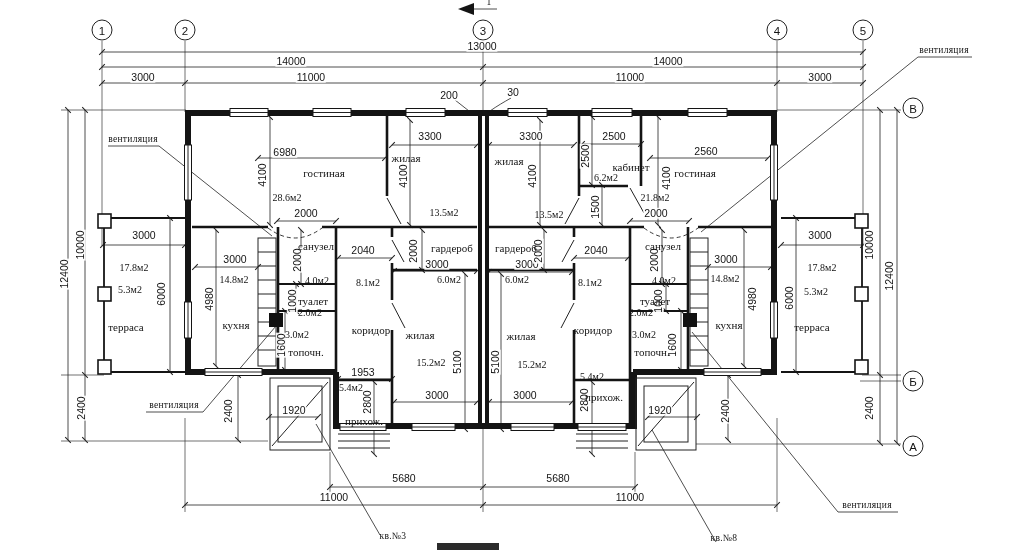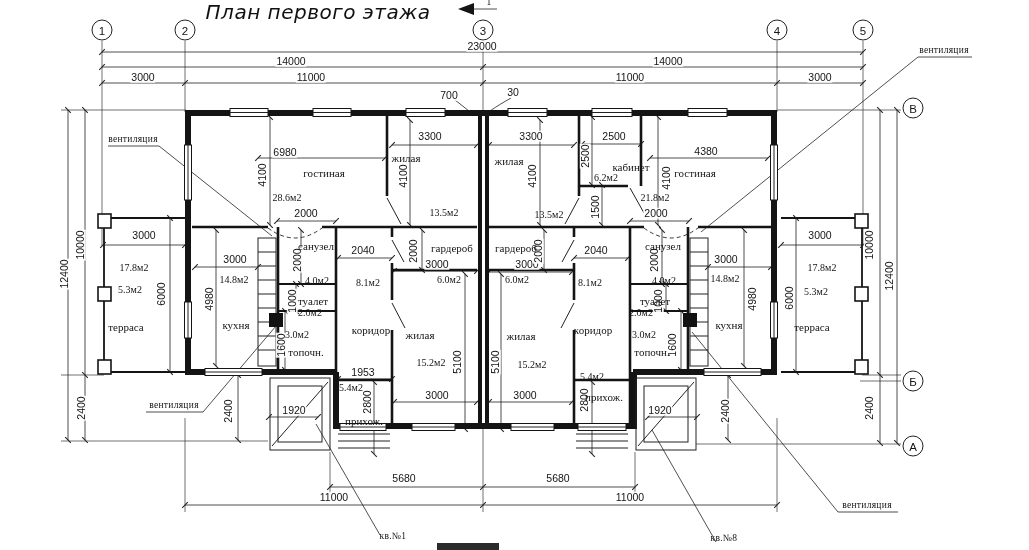--- a/index.html
+++ b/index.html
@@ -250,39 +250,38 @@
     <path class="w1" d="M392,240 L404,262"></path>
     <path class="w1" d="M392,303 L405,328"></path>
     <path class="w1" d="M574,240 L562,262"></path>
     <path class="w1" d="M574,303 L561,328"></path>
     <path class="w1" d="M630,188 L644,213"></path>
   </g>
 
   <rect x="437" y="543" width="62" height="7" fill="#2b2b2b"></rect>
 </svg>
 
-<div class="title">План первого этажа</div>
 
 <div id="labels">
       <span class="lab bubble" style="left: 102px; top: 30px;">1</span>
       <span class="lab bubble" style="left: 185px; top: 30px;">2</span>
       <span class="lab bubble" style="left: 483px; top: 30px;">3</span>
       <span class="lab bubble" style="left: 777px; top: 30px;">4</span>
       <span class="lab bubble" style="left: 863px; top: 30px;">5</span>
       <span class="lab bubble" style="left: 913px; top: 108px;">В</span>
       <span class="lab bubble" style="left: 913px; top: 381px;">Б</span>
       <span class="lab bubble" style="left: 913px; top: 446px;">А</span>
-      <span class="lab dlab" style="left: 482px; top: 46px;">23000</span>
+      <span class="lab dlab" style="left: 482px; top: 46px;">13000</span>
       <span class="lab dlab" style="left: 291px; top: 61px;">14000</span>
       <span class="lab dlab" style="left: 668px; top: 61px;">14000</span>
       <span class="lab dlab" style="left: 143px; top: 77px;">3000</span>
       <span class="lab dlab" style="left: 311px; top: 77px;">11000</span>
       <span class="lab dlab" style="left: 630px; top: 77px;">11000</span>
       <span class="lab dlab" style="left: 820px; top: 77px;">3000</span>
-      <span class="lab dlab" style="left: 449px; top: 95px;">700</span>
+      <span class="lab dlab" style="left: 449px; top: 95px;">200</span>
       <span class="lab dlab" style="left: 513px; top: 92px;">30</span>
       <span class="lab dlab" style="left: 64px; top: 274px; transform: translate(-50%, -50%) rotate(-90deg);">12400</span>
       <span class="lab dlab" style="left: 80px; top: 245px; transform: translate(-50%, -50%) rotate(-90deg);">10000</span>
       <span class="lab dlab" style="left: 81px; top: 408px; transform: translate(-50%, -50%) rotate(-90deg);">2400</span>
       <span class="lab dlab" style="left: 869px; top: 245px; transform: translate(-50%, -50%) rotate(-90deg);">10000</span>
       <span class="lab dlab" style="left: 869px; top: 408px; transform: translate(-50%, -50%) rotate(-90deg);">2400</span>
       <span class="lab dlab" style="left: 889px; top: 276px; transform: translate(-50%, -50%) rotate(-90deg);">12400</span>
       <span class="lab dlab" style="left: 404px; top: 478px;">5680</span>
       <span class="lab dlab" style="left: 558px; top: 478px;">5680</span>
       <span class="lab dlab" style="left: 334px; top: 497px;">11000</span>
@@ -306,21 +305,21 @@
       <span class="lab dlab" style="left: 367px; top: 402px; transform: translate(-50%, -50%) rotate(-90deg);">2800</span>
       <span class="lab dlab" style="left: 294px; top: 410px;">1920</span>
       <span class="lab dlab" style="left: 228px; top: 411px; transform: translate(-50%, -50%) rotate(-90deg);">2400</span>
       <span class="lab dlab" style="left: 144px; top: 235px;">3000</span>
       <span class="lab dlab" style="left: 161px; top: 294px; transform: translate(-50%, -50%) rotate(-90deg);">6000</span>
       <span class="lab dlab" style="left: 531px; top: 136px;">3300</span>
       <span class="lab dlab" style="left: 532px; top: 176px; transform: translate(-50%, -50%) rotate(-90deg);">4100</span>
       <span class="lab dlab" style="left: 614px; top: 136px;">2500</span>
       <span class="lab dlab" style="left: 585px; top: 156px; transform: translate(-50%, -50%) rotate(-90deg);">2500</span>
       <span class="lab dlab" style="left: 595px; top: 207px; transform: translate(-50%, -50%) rotate(-90deg);">1500</span>
-      <span class="lab dlab" style="left: 706px; top: 151px;">4380</span>
+      <span class="lab dlab" style="left: 706px; top: 151px;">2560</span>
       <span class="lab dlab" style="left: 666px; top: 178px; transform: translate(-50%, -50%) rotate(-90deg);">4100</span>
       <span class="lab dlab" style="left: 656px; top: 213px;">2000</span>
       <span class="lab dlab" style="left: 596px; top: 250px;">2040</span>
       <span class="lab dlab" style="left: 527px; top: 264px;">3000</span>
       <span class="lab dlab" style="left: 538px; top: 251px; transform: translate(-50%, -50%) rotate(-90deg);">2000</span>
       <span class="lab dlab" style="left: 726px; top: 259px;">3000</span>
       <span class="lab dlab" style="left: 752px; top: 299px; transform: translate(-50%, -50%) rotate(-90deg);">4980</span>
       <span class="lab dlab" style="left: 654px; top: 260px; transform: translate(-50%, -50%) rotate(-90deg);">2000</span>
       <span class="lab dlab" style="left: 658px; top: 301px; transform: translate(-50%, -50%) rotate(-90deg);">1000</span>
       <span class="lab dlab" style="left: 672px; top: 345px; transform: translate(-50%, -50%) rotate(-90deg);">1600</span>
@@ -376,18 +375,18 @@
       <span class="lab room area" style="left: 532px; top: 365px;">15.2м2</span>
       <span class="lab room area" style="left: 592px; top: 377px;">5.4м2</span>
       <span class="lab room" style="left: 604px; top: 397px;">прихож.</span>
       <span class="lab room area" style="left: 822px; top: 268px;">17.8м2</span>
       <span class="lab room area" style="left: 816px; top: 292px;">5.3м2</span>
       <span class="lab room" style="left: 812px; top: 327px;">терраса</span>
       <span class="lab annot" style="left: 133px; top: 140px;">вентиляция</span>
       <span class="lab annot" style="left: 174px; top: 406px;">вентиляция</span>
       <span class="lab annot" style="left: 944px; top: 51px;">вентиляция</span>
       <span class="lab annot" style="left: 867px; top: 506px;">вентиляция</span>
-      <span class="lab annot" style="left: 393px; top: 537px;">кв.№1</span>
+      <span class="lab annot" style="left: 393px; top: 537px;">кв.№3</span>
       <span class="lab annot" style="left: 724px; top: 539px;">кв.№8</span>
       <span class="lab annot" style="left: 489px; top: 3px;">1</span>
     </div>
 
 </div>
 
 </body></html>

